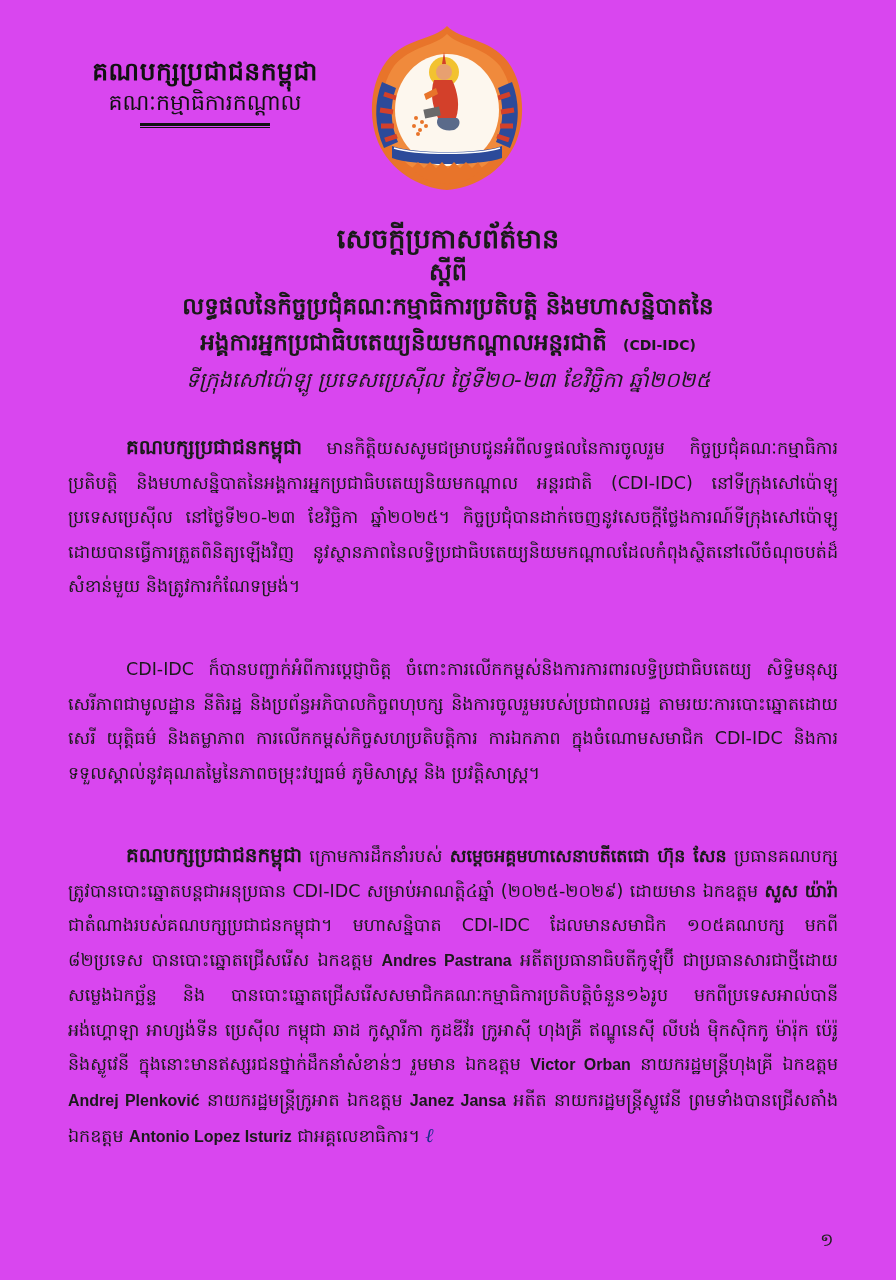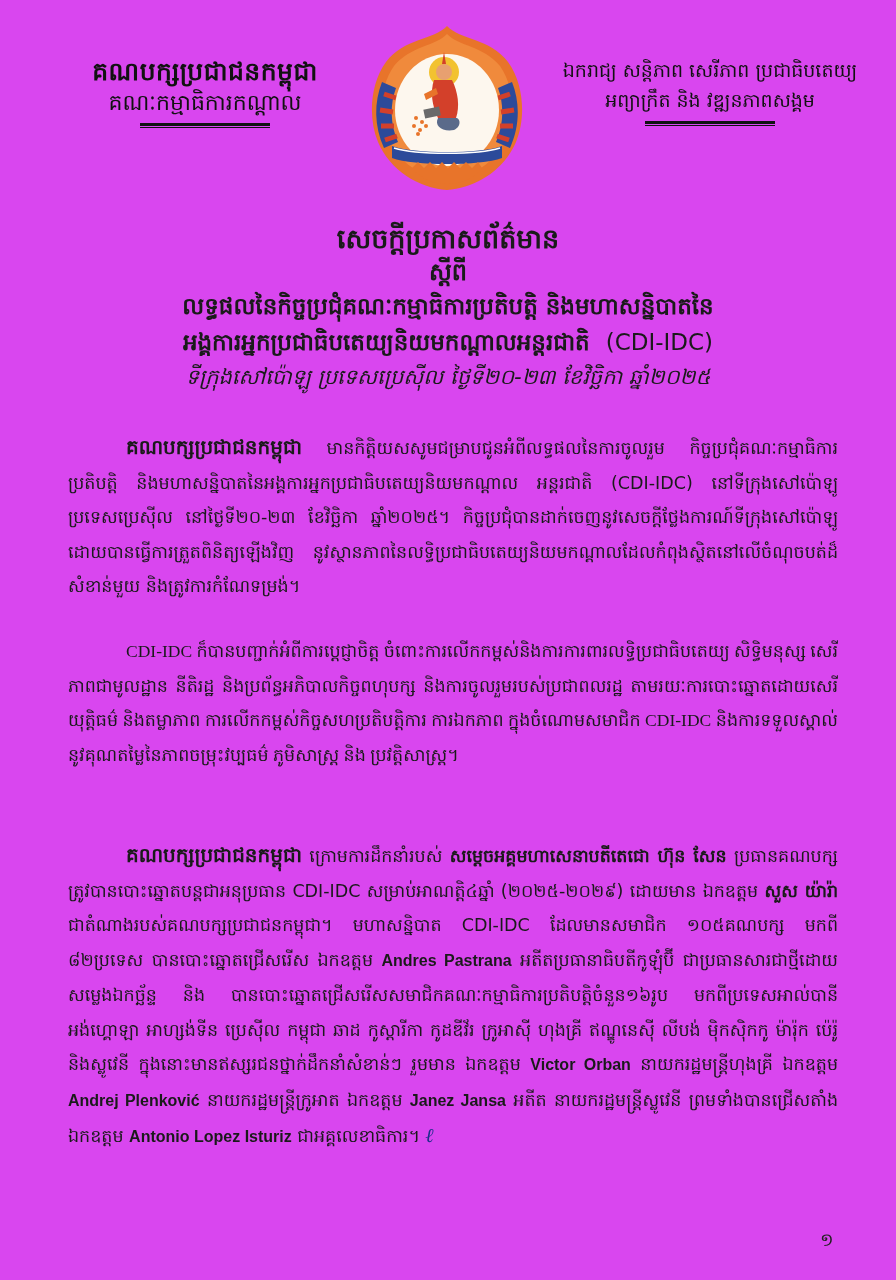--- a/index.html
+++ b/index.html
@@ -20,32 +20,32 @@
 
     
     .emblem { position: absolute; left: 364px; top: 22px; width: 166px; height: 172px; }
 
     
     .title-block { position: absolute; left: 60px; top: 222px; width: 776px; text-align: center; }
     .title-block .t1 { font-size: 27px; font-weight: bold; line-height: 34px; }
     .title-block .t2 { font-size: 24px; font-weight: bold; line-height: 32px; }
     .title-block .t3 { font-size: 23px; font-weight: bold; line-height: 36px; }
     .title-block .t4 { font-size: 23px; font-weight: bold; line-height: 36px; }
-    .title-block .t4 .abbr { font-weight: normal; font-size: 23px; margin-left: 8px; }
+    .title-block .t4 .abbr { font-weight: bold; font-size: 14px; margin-left: 8px; }
     .title-block .t5 { font-size: 21px; font-style: italic; line-height: 34px; }
 
     
     .para { position: absolute; left: 68px; width: 770px; font-size: 17.5px; line-height: 34.5px; text-align: justify; color: #1a1a1a; }
     .para .lead { font-weight: bold; font-size: 20px; }
     .para .strong { font-weight: bold; }
     .para .latin-b { font-family: "Liberation Sans", sans-serif; font-size: 16px; font-weight: bold; }
     .indent { display: inline-block; width: 58px; }
 
     #p1 { top: 430px; }
-    #p2 { top: 634px; font-family: Liberation Serif, serif; }
+    #p2 { top: 652px; }
     #p3 { top: 838px; }
 
     .initials { font-family: "DejaVu Serif", serif; font-style: italic; color: #1c2f8c; font-size: 20px; font-weight: bold; }
 
     .page-number { position: absolute; left: 820px; top: 1228px; font-size: 18px; color: #222; }
   </style>
 </head>
 <body>
 
 <div class="page">
@@ -86,25 +86,20 @@
       <circle cx="62" cy="104" r="2" fill="#e8742a"></circle>
         <circle cx="54" cy="112" r="2" fill="#e8742a"></circle>
 
       <path d="M28 124 C50 132 116 132 138 124 L138 136 C116 144 50 144 28 136 Z" fill="#2c4a9a"></path>
       <path d="M30 126 C52 133 114 133 136 126" stroke="#ffffff" stroke-width="1.5" fill="none"></path>
 
       <path d="M48 146 L54 140 L60 146 L66 140 L72 146 L78 140 L84 146 L90 140 L96 146 L102 140 L108 146 L114 140 L118 146 C108 158 96 162 83 162 C70 162 58 158 48 146 Z" fill="#e8742a"></path>
     </svg>
   </div>
 
-  <div class="hdr-right">
-    <div class="motto1">ឯករាជ្យ សន្តិភាព សេរីភាព ប្រជាធិបតេយ្យ</div>
-    <div class="motto2">អព្យាក្រឹត និង វឌ្ឍនភាពសង្គម</div>
-    <div class="rule"></div>
-  </div>
 
   <div class="title-block">
     <div class="t1">សេចក្ដីប្រកាសព័ត៌មាន</div>
     <div class="t2">ស្ដីពី</div>
     <div class="t3">លទ្ធផលនៃកិច្ចប្រជុំគណៈកម្មាធិការប្រតិបត្តិ និងមហាសន្និបាតនៃ</div>
     <div class="t4">
       <span>អង្គការអ្នកប្រជាធិបតេយ្យនិយមកណ្ដាលអន្តរជាតិ</span>
       <span class="abbr">(CDI-IDC)</span>
     </div>
     <div class="t5">ទីក្រុងសៅប៉ោឡូ ប្រទេសប្រេស៊ីល ថ្ងៃទី២០-២៣ ខែវិច្ឆិកា ឆ្នាំ២០២៥</div>

